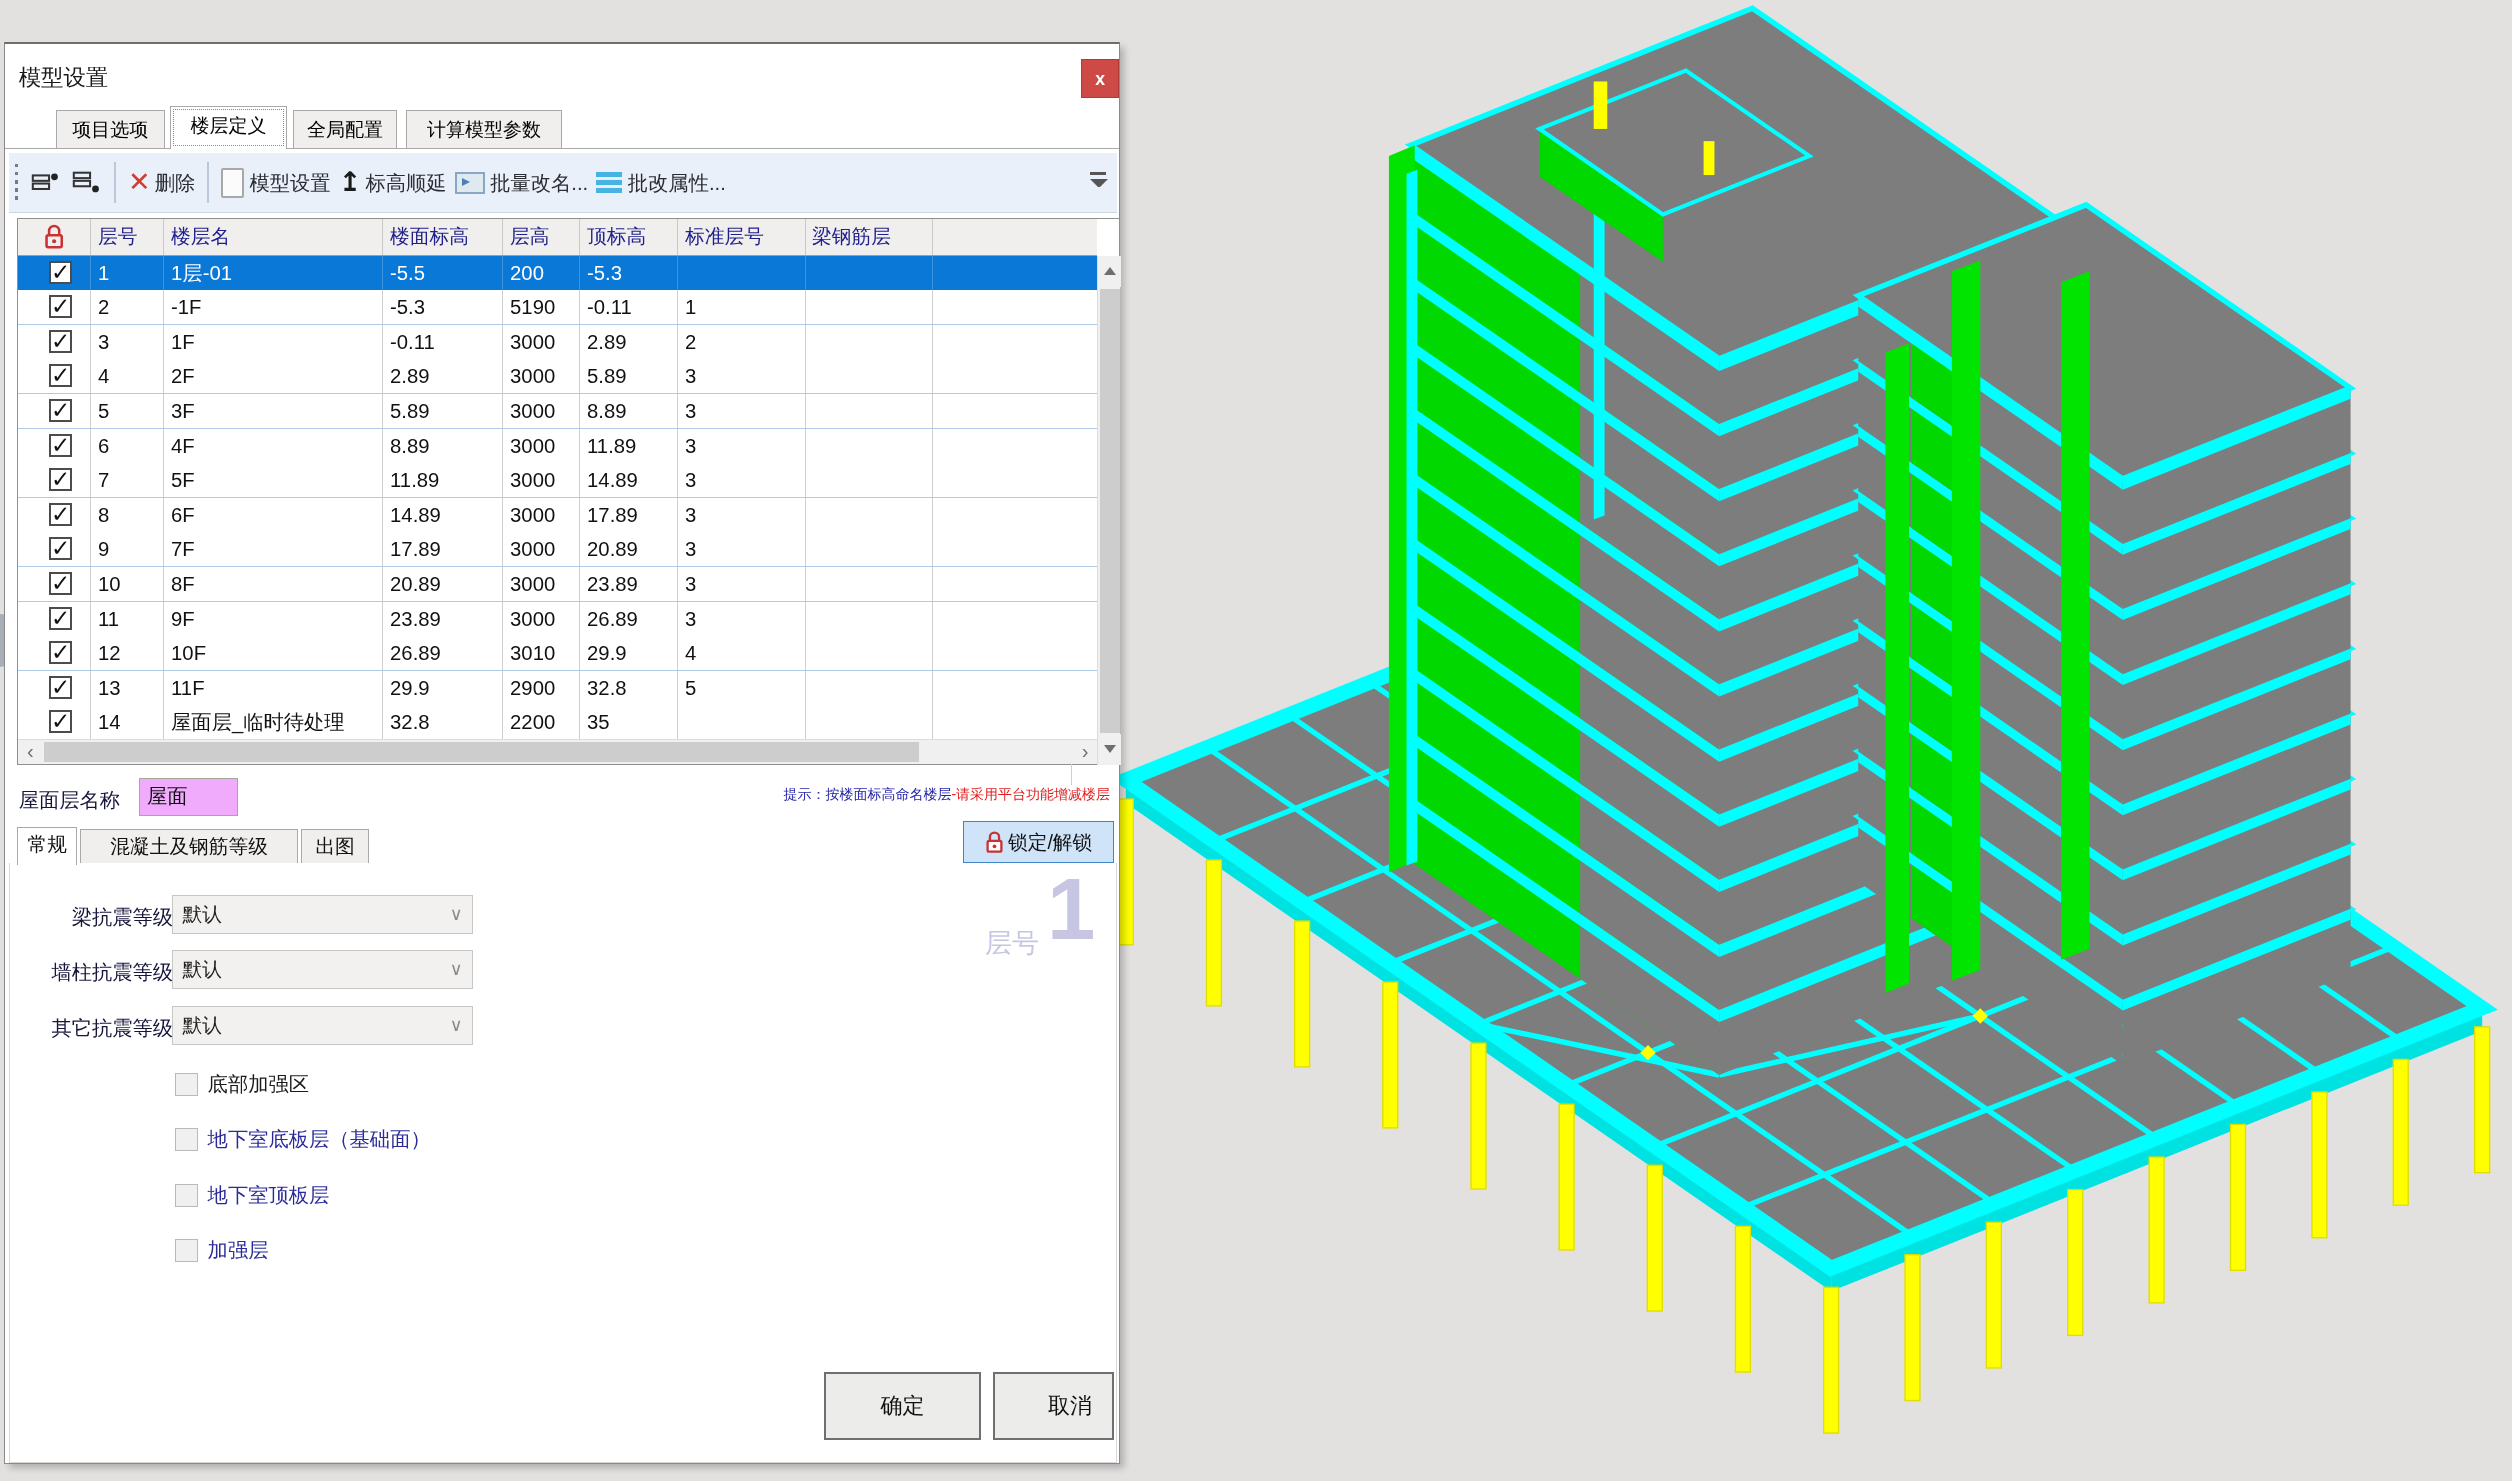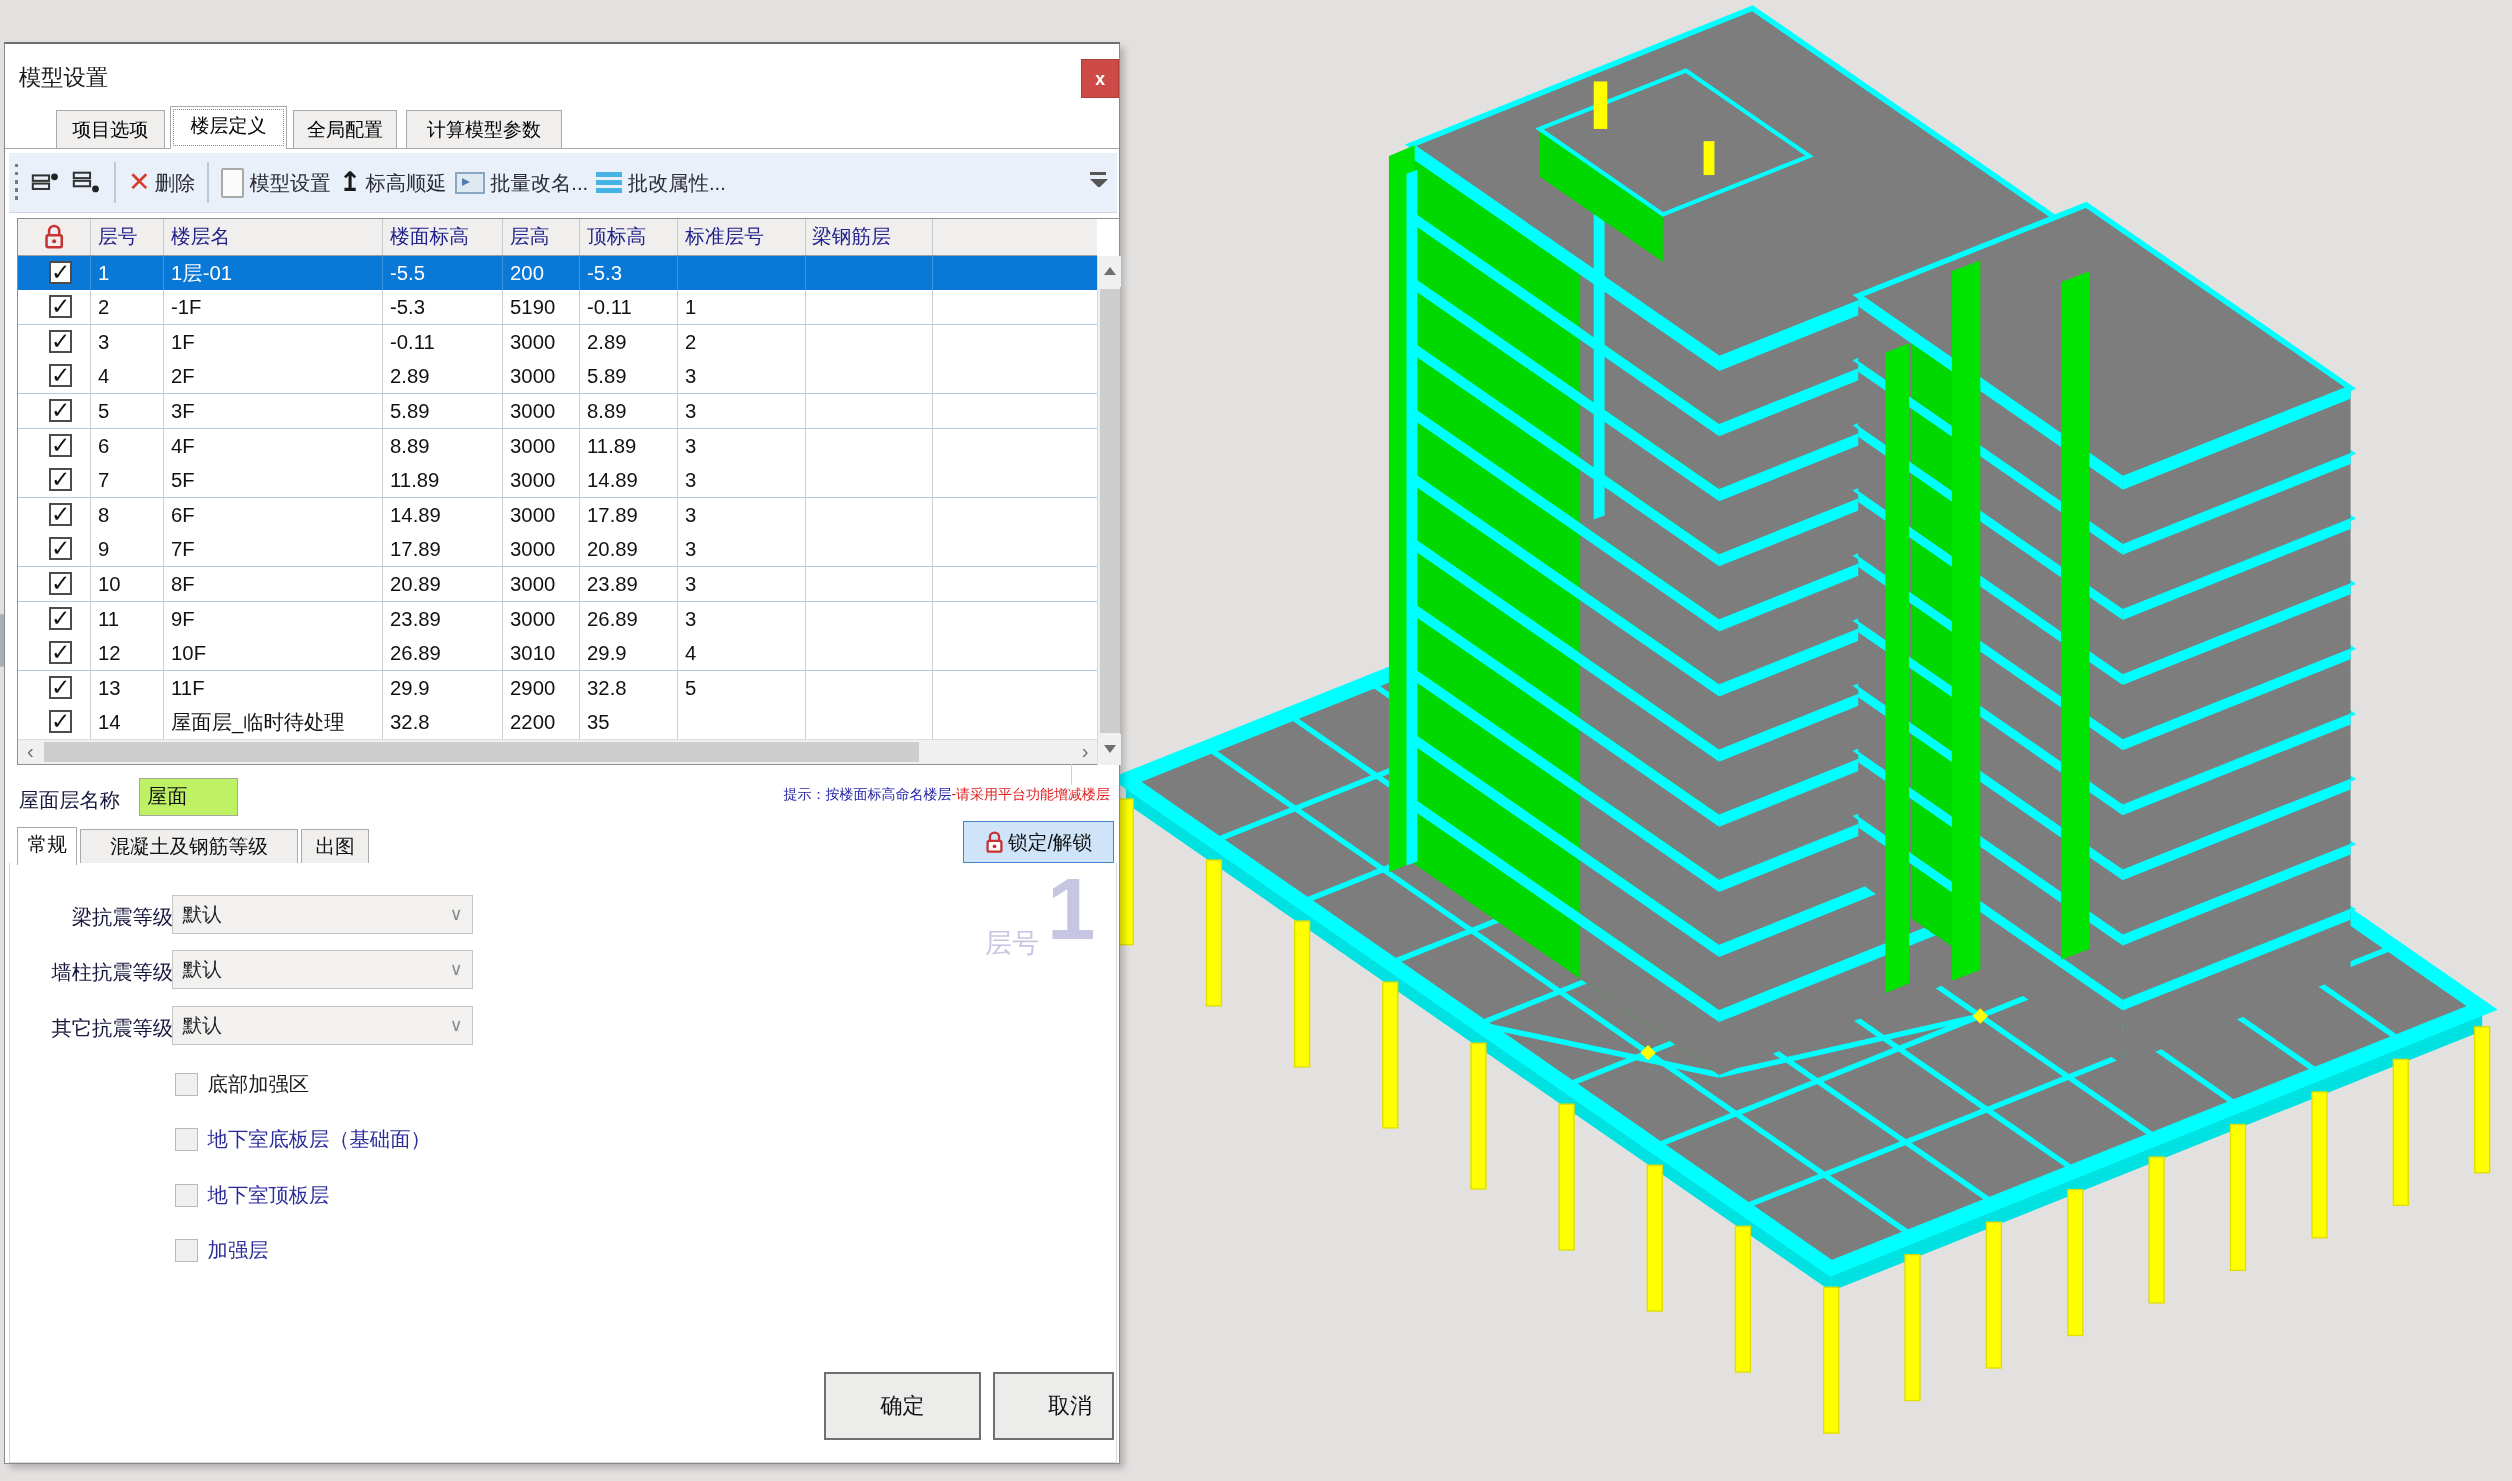--- a/index.html
+++ b/index.html
@@ -73,21 +73,21 @@
   .vsb .arr{position:absolute;left:0;width:23px;height:31px;background:#f0f0f0;}
   .tri-up{margin:11px auto 0;width:0;height:0;border-left:6.1px solid transparent;border-right:6.1px solid transparent;border-bottom:8.1px solid #6f6f6f;}
   .tri-dn{margin:11px auto 0;width:0;height:0;border-left:6.1px solid transparent;border-right:6.1px solid transparent;border-top:8.1px solid #6f6f6f;}
   .vsb .thumb{position:absolute;left:1.4px;top:33px;width:20.3px;height:444px;background:#cdcdcd;}
   .hsb{position:absolute;left:0;top:520px;width:1079px;height:25px;background:#f0f0f0;border-top:0.7px solid #dcdcdc;}
   .hsb .arr{position:absolute;top:0;width:24.4px;height:24.4px;color:#6f6f6f;font-size:20.3px;line-height:23px;text-align:center;}
   .hsb .thumb{position:absolute;left:26px;top:2px;width:875px;height:20.3px;background:#cdcdcd;}
 
   
   .roof-label{position:absolute;left:13.6px;top:742px;font-size:20.3px;color:#16163c;}
-  .roof-input{position:absolute;left:134px;top:734px;width:99px;height:38px;background:#bef264;
+  .roof-input{position:absolute;left:134px;top:734px;width:99px;height:38px;background:#f0abfc;
     border:1.4px solid #a8a89a;font-size:20.3px;color:#111;line-height:35px;padding-left:6.8px;}
   .hint{position:absolute;right:9px;top:742px;font-size:14px;white-space:nowrap;}
   .hint .b{color:#2525a8;} .hint .r{color:#e01f1f;}
 
   
   .stab{position:absolute;top:785px;height:34px;background:#f0efee;border:0.7px solid #a9a9a9;border-bottom:none;
     font-size:19.7px;color:#111;text-align:center;line-height:33px;}
   .stab.active{background:#fff;top:783px;height:38px;z-index:3;}
   #stab-0{left:12.2px;width:60px;} #stab-1{left:75px;width:218px;} #stab-2{left:296px;width:68px;}
   .stabline{position:absolute;left:4.1px;top:819px;width:1108px;height:0.7px;background:#b5b5b5;}

